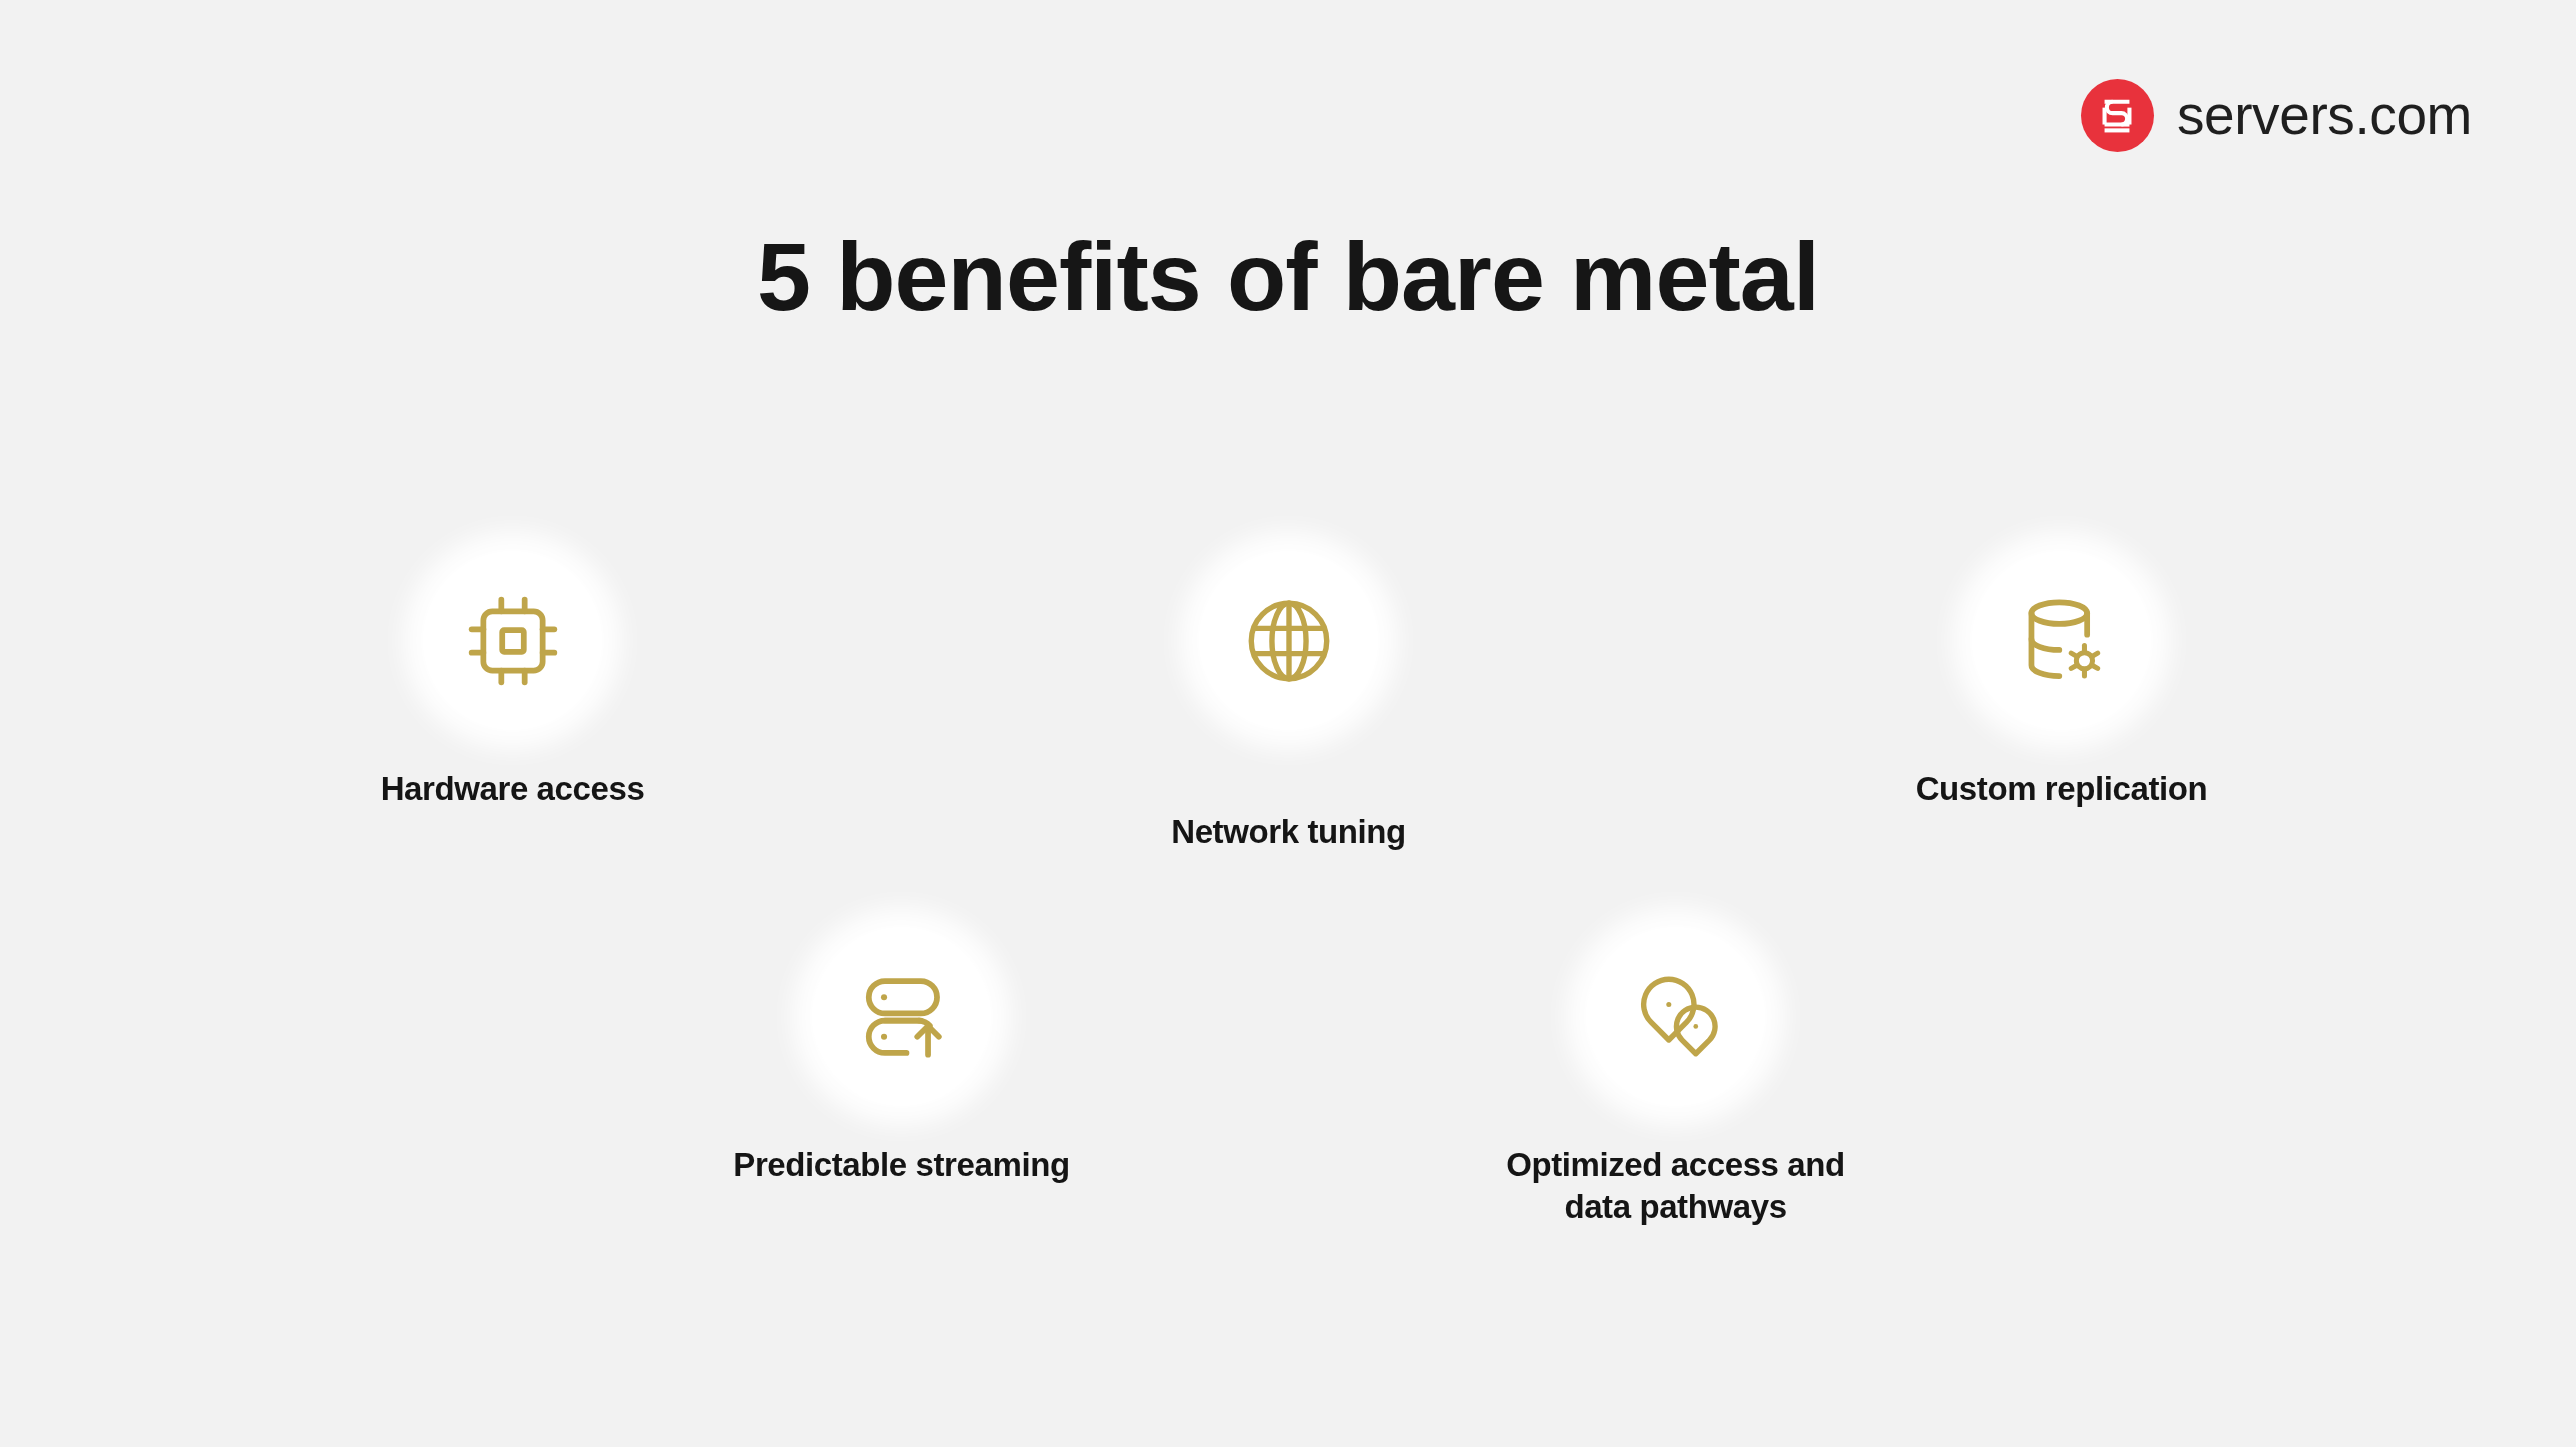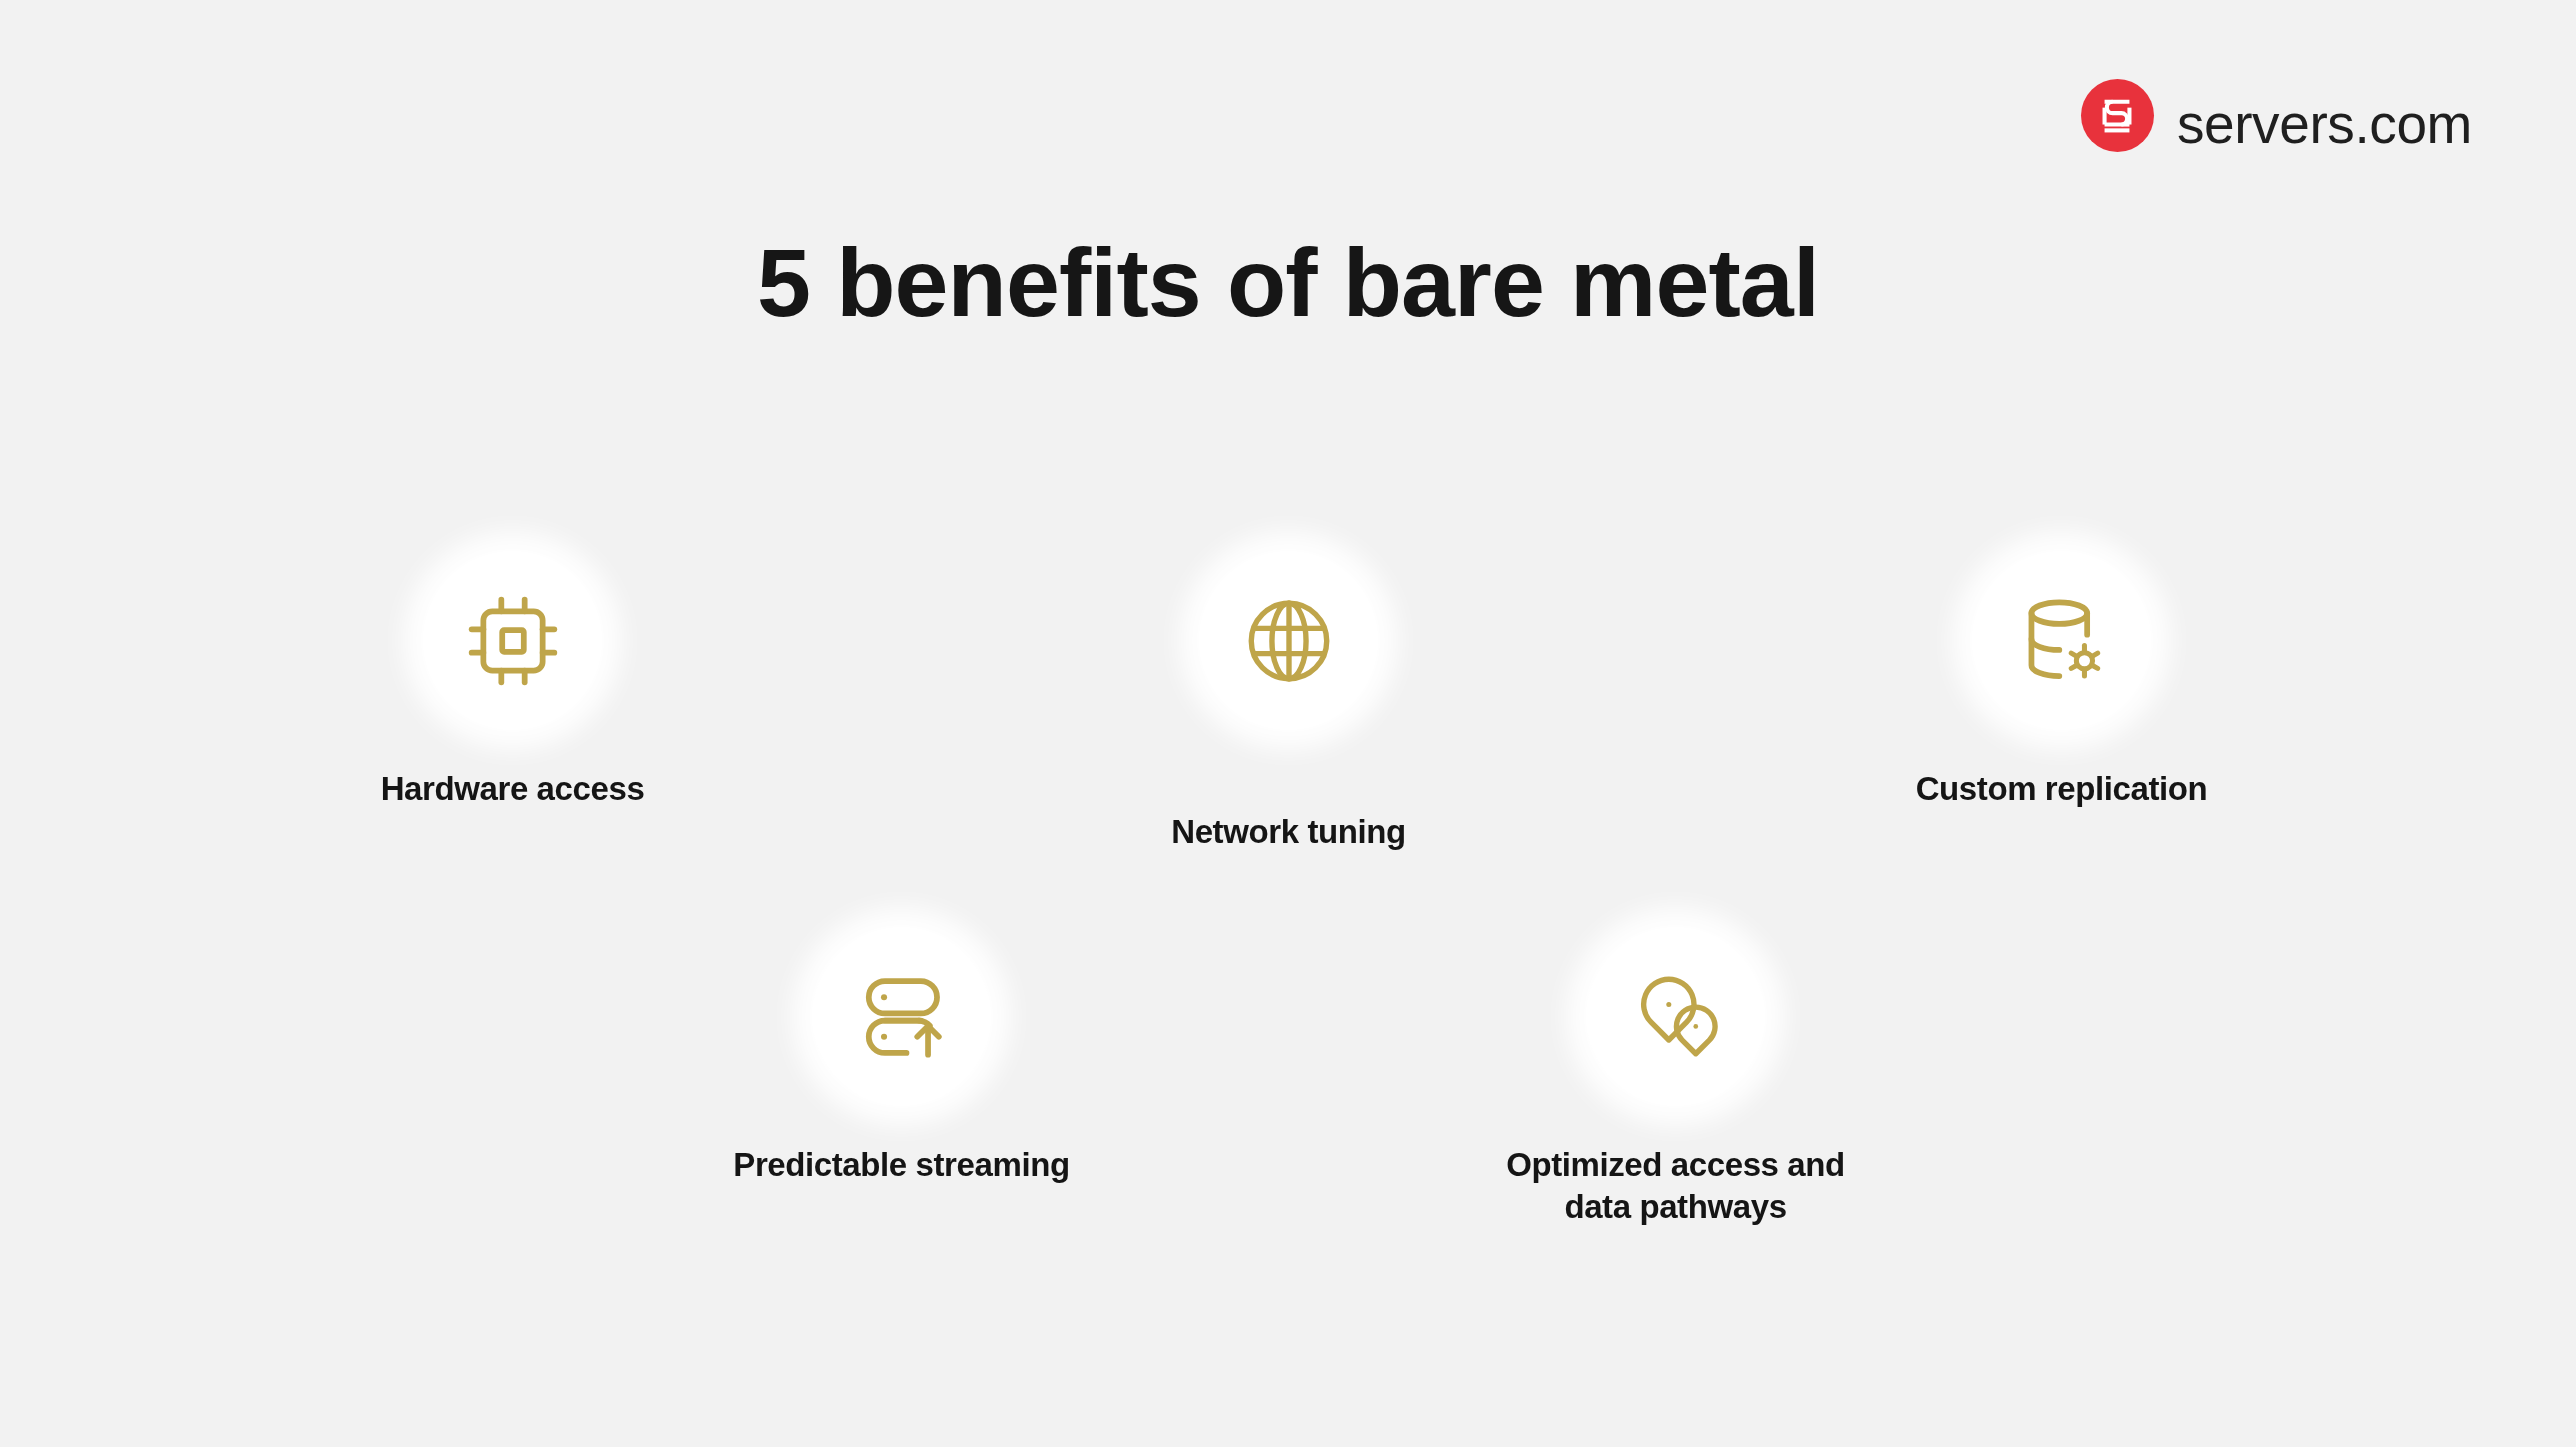--- a/index.html
+++ b/index.html
@@ -16,21 +16,21 @@
     font-family: "Liberation Sans", sans-serif;
     overflow: hidden;
   }
 
   
   .brand {
     position: absolute;
     top: 79px;
     right: 104px;
     display: flex;
-    align-items: flex-end;
+    align-items: center;
     gap: 23px;
   }
   .brand-mark {
     width: 73px;
     height: 73px;
     border-radius: 50%;
     background: #e8323c;
     display: flex;
     align-items: center;
     justify-content: center;
@@ -42,21 +42,21 @@
     font-weight: 400;
     color: #1f1f1f;
     letter-spacing: -0.4px;
     line-height: 1;
     white-space: nowrap;
   }
 
   
   .title {
     position: absolute;
-    top: 153px;
+    top: 147px;
     left: 0;
     width: 2576px;
     text-align: center;
     font-size: 97px;
     font-weight: 700;
     color: #161616;
     line-height: 1.34;
     letter-spacing: -0.9px;
   }
   .title-line { display: block; }

